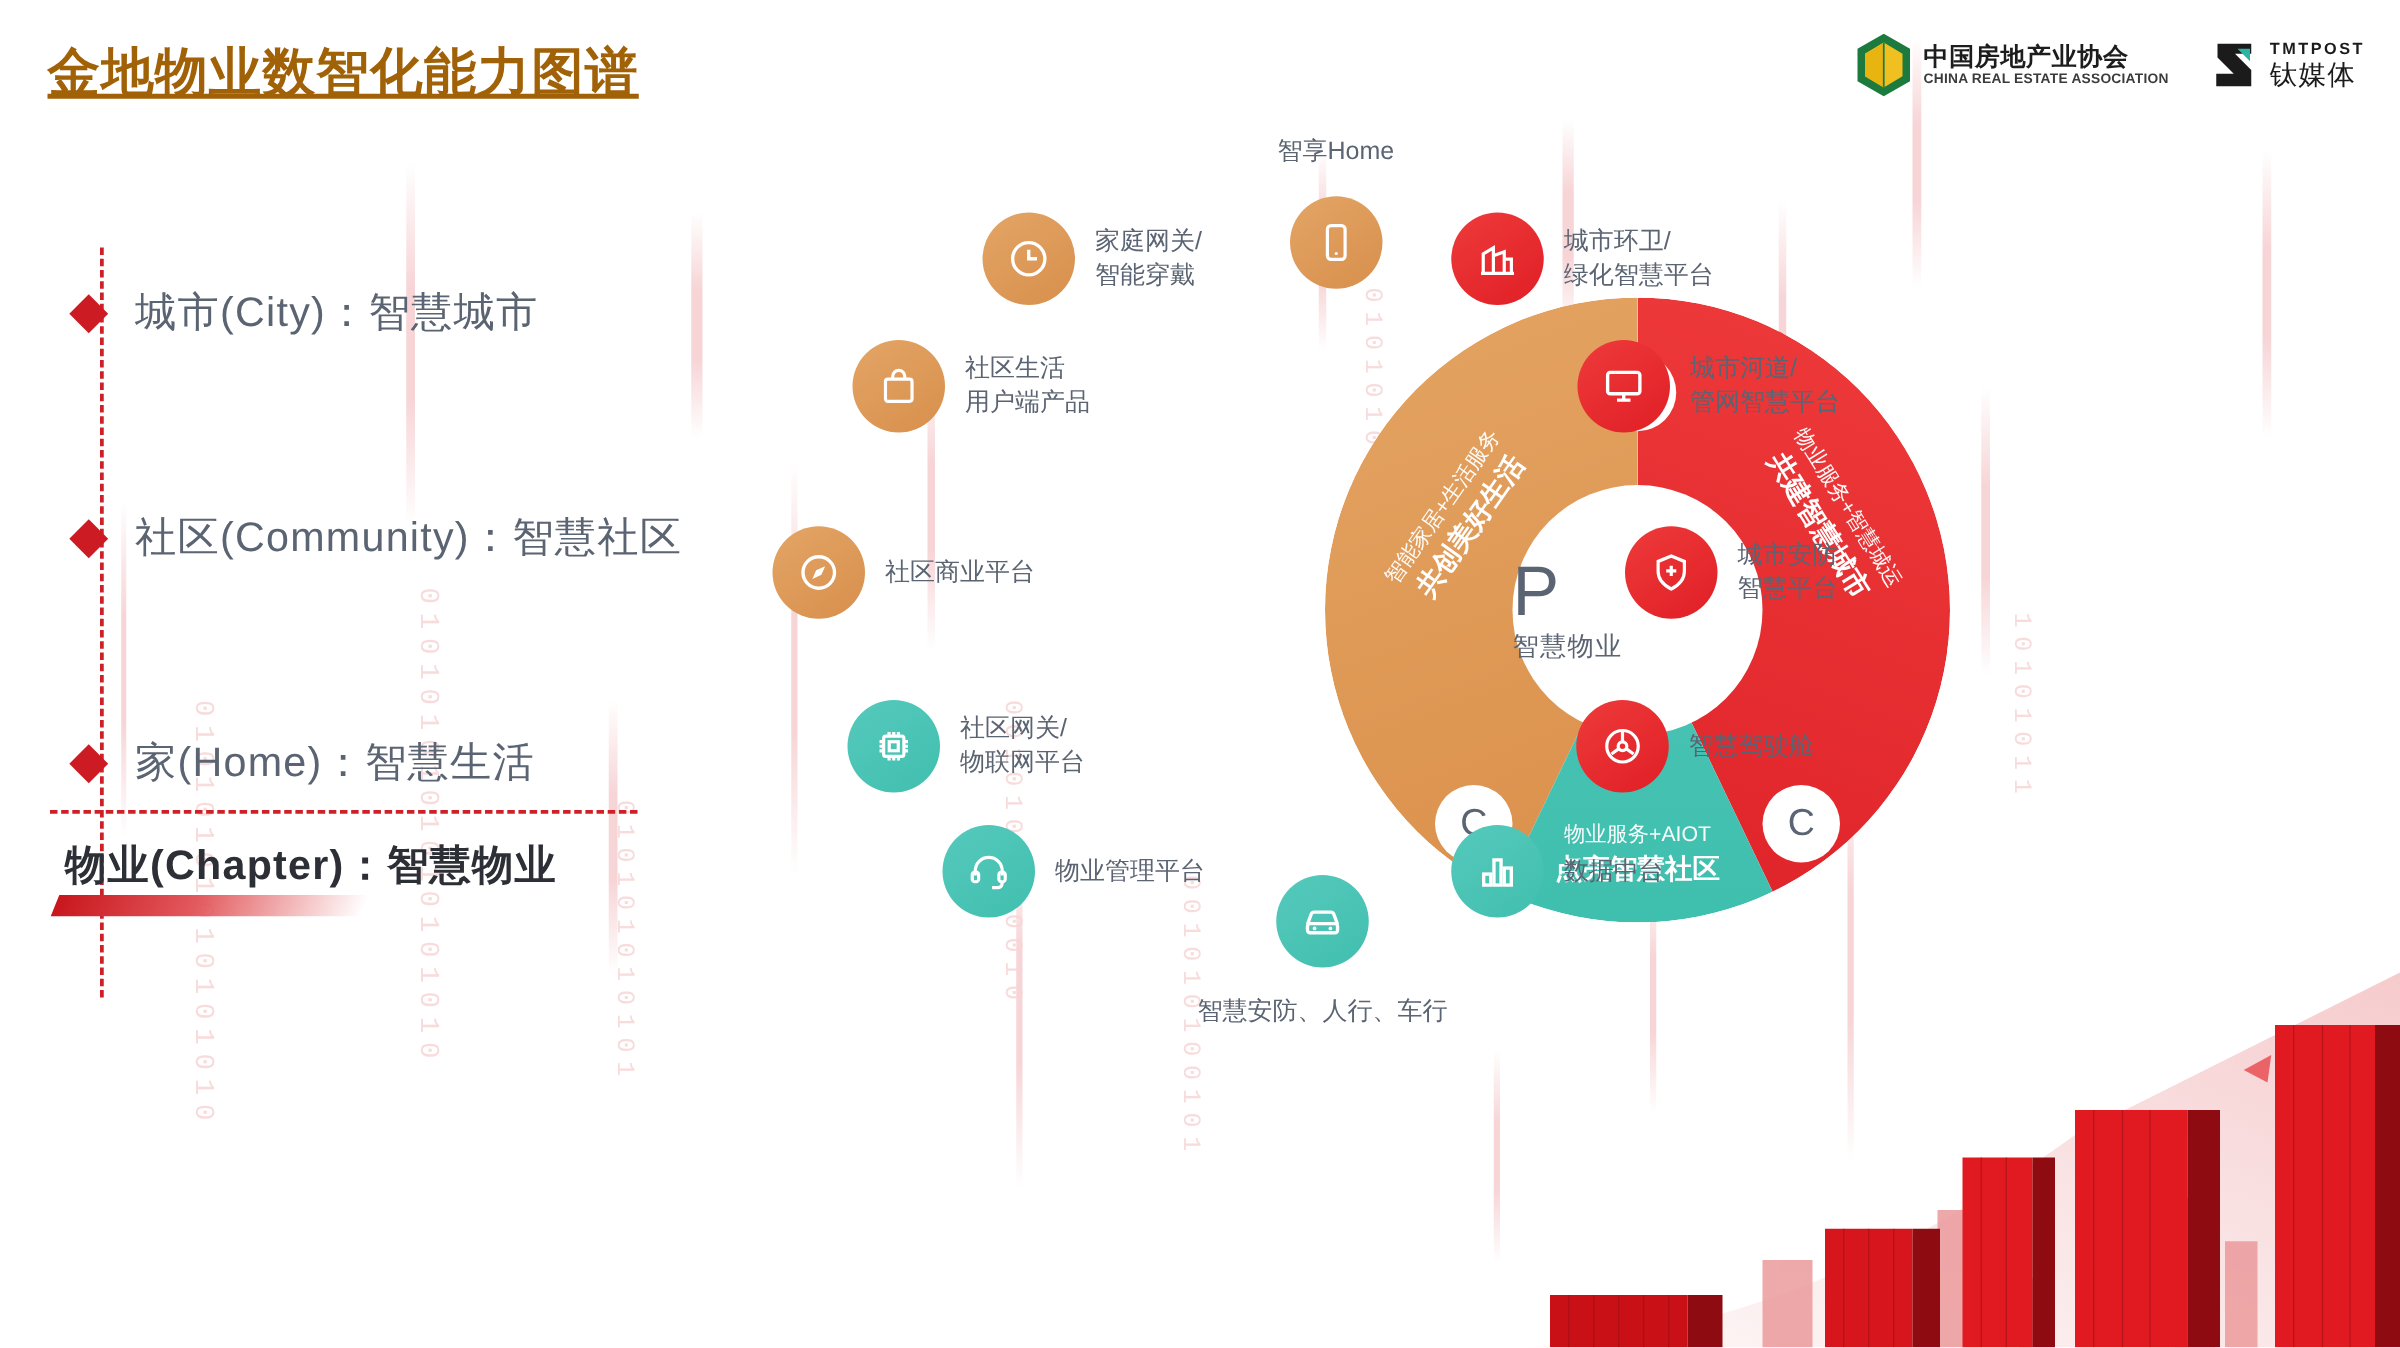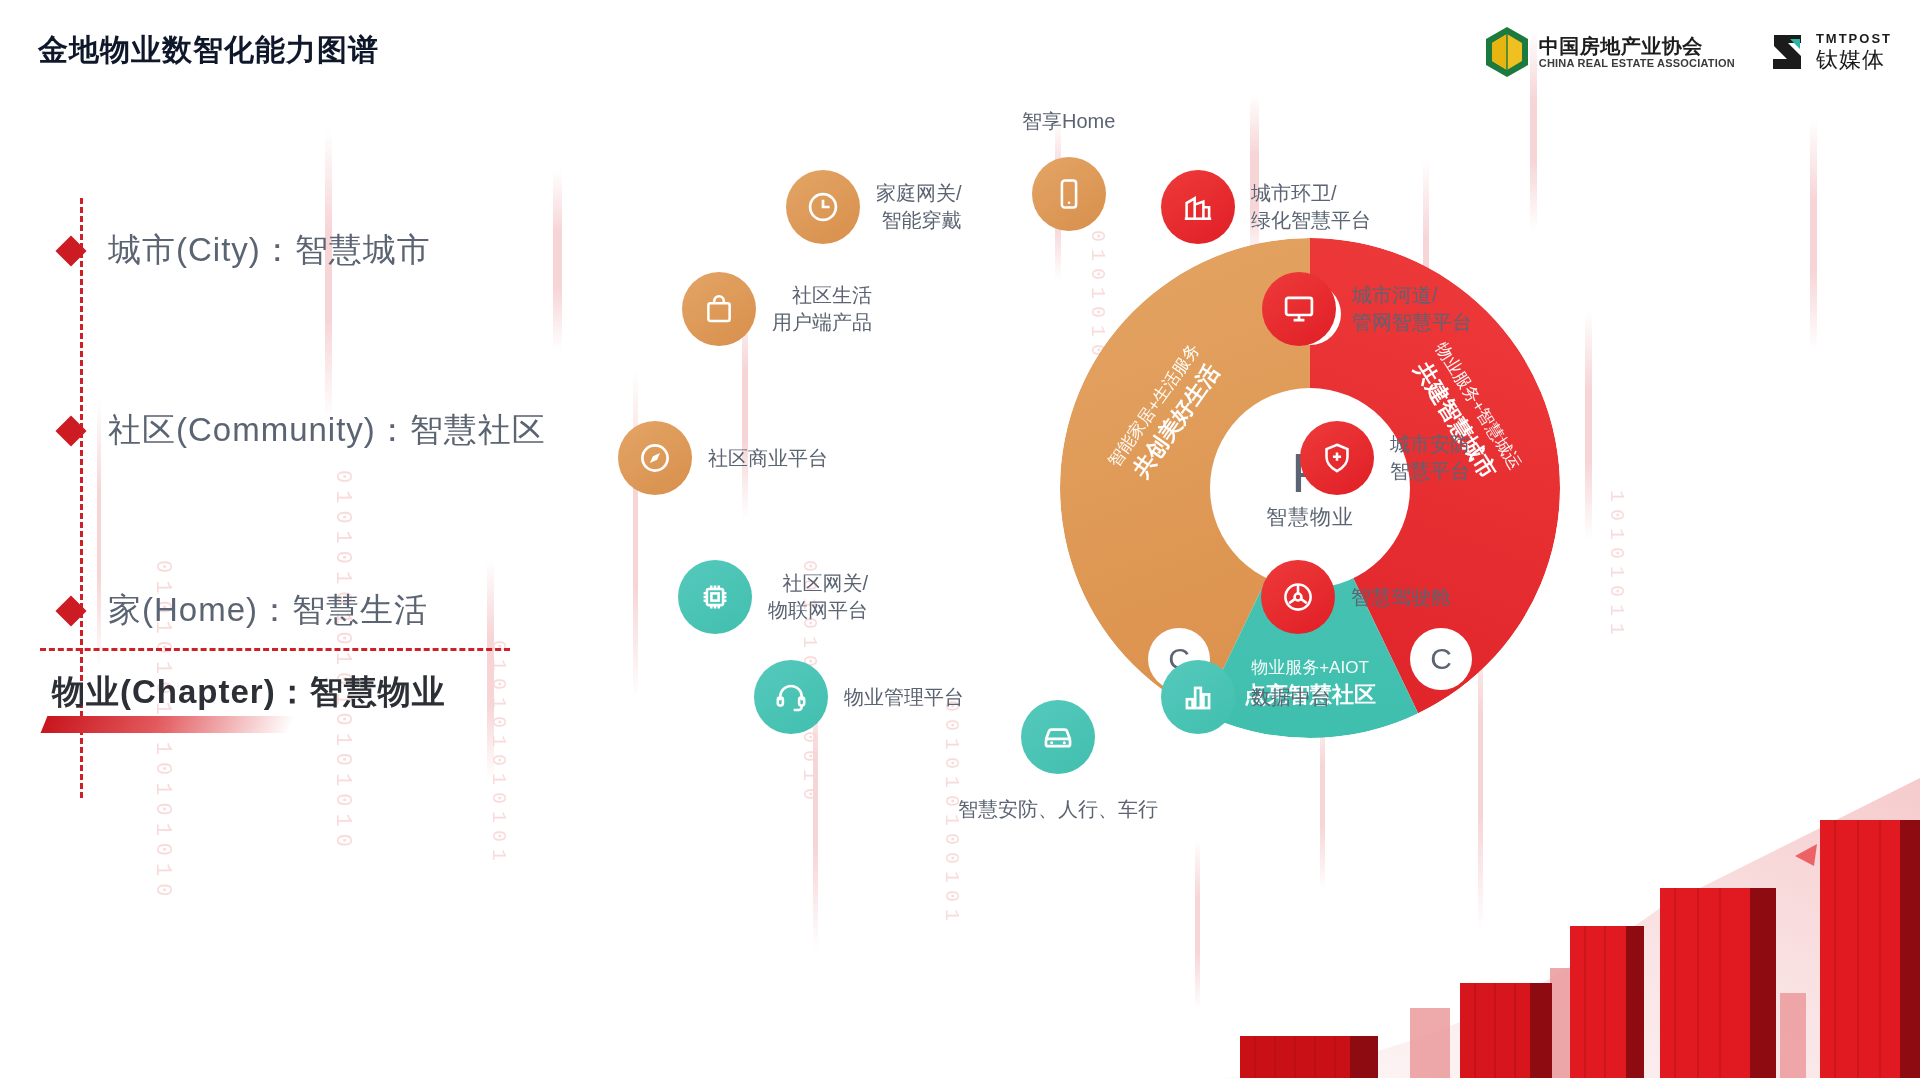--- a/index.html
+++ b/index.html
@@ -22,22 +22,23 @@
     color: #f6cfd0;
     opacity: .75;
     user-select: none;
     white-space: nowrap;
   }
   .vbar { position: absolute; background: linear-gradient(180deg, rgba(244,200,202,0), #f7d4d6 35%, #f7d4d6 65%, rgba(244,200,202,0)); }
 
   
   .page-title {
     position: absolute; left: 38px; top: 30px;
-    font-size: 30px; font-weight: bold; color: #0f172a;
+    font-size: 42px; font-weight: bold; color: #a16207;
     letter-spacing: 1px;
+    text-decoration: underline;
   }
   .logos { position: absolute; right: 28px; top: 26px; display: flex; align-items: center; gap: 26px; }
   .logo { display: flex; align-items: center; gap: 10px; }
   .logo-hex { width: 44px; height: 52px; position: relative; }
   .logo-hex svg { display: block; }
   .logo-txt { display: flex; flex-direction: column; line-height: 1.12; }
   .logo-cn { font-size: 20px; font-weight: bold; color: #1d1d1d; letter-spacing: .5px; }
   .logo-en { font-size: 11px; font-weight: bold; color: #3b3b3b; letter-spacing: .2px; }
   .tmt { display: flex; align-items: center; gap: 9px; }
   .tmt-mark { width: 46px; height: 46px; }
@@ -73,21 +74,21 @@
   
   .diagram { position: absolute; left: 1060px; top: 238px; width: 500px; height: 500px; }
   .donut { position: absolute; inset: 0; border-radius: 50%; overflow: hidden; }
   .seg { position: absolute; width: 100%; height: 100%; border-radius: 50%; }
   .seg-orange { background: linear-gradient(160deg, #e4a463, #d98c46); clip-path: polygon(50% 50%, 50% 0, 0 0, 0 100%, 26% 100%); }
   .seg-red    { background: linear-gradient(200deg, #ef3b3b, #dc1f26); clip-path: polygon(50% 50%, 50% 0, 100% 0, 100% 100%, 74% 100%); }
   .seg-teal   { background: linear-gradient(0deg, #3fbfae, #56c7bb); clip-path: polygon(50% 50%, 26% 100%, 74% 100%); }
   .hole {
     position: absolute; left: 50%; top: 50%; width: 200px; height: 200px;
     margin: -100px 0 0 -100px; background: #fff; border-radius: 50%;
-    display: flex; flex-direction: column; align-items: center; justify-content: center; gap: 2px;
+    display: flex; flex-direction: column; justify-content: center; gap: 2px;
   }
   .hole-letter { font-size: 56px; color: #5b6472; line-height: 1; }
   .hole-text { font-size: 21px; color: #5b6472; letter-spacing: 1px; }
 
   .seg-label { position: absolute; text-align: center; color: #fff; white-space: nowrap; line-height: 1.35; }
   .seg-label .small { font-size: 17px; opacity: .96; }
   .seg-label .big { font-size: 22px; font-weight: bold; }
   .lbl-orange { left: 34px; top: 150px; transform: rotate(-55deg); }
   .lbl-red { right: 22px; top: 150px; transform: rotate(58deg); }
   .lbl-teal { left: 50%; bottom: 28px; transform: translateX(-50%); }
@@ -107,21 +108,21 @@
   .bubble {
     width: 74px; height: 74px; border-radius: 50%;
     display: flex; align-items: center; justify-content: center; flex: 0 0 auto;
   }
   .bubble svg { display: block; }
   .b-orange { background: linear-gradient(145deg, #e3a566, #d88f4c); }
   .b-red    { background: linear-gradient(145deg, #ee3a3a, #e01f26); }
   .b-teal   { background: linear-gradient(145deg, #55c9bd, #41bfae); }
   .node-label { font-size: 20px; color: #5b6472; line-height: 1.35; white-space: nowrap; }
   .node-label.right { text-align: left; }
-  .node-label.left  { text-align: right; }
+  .node-label.left  { }
   .node-label.center{ text-align: center; }
   .node.stack { flex-direction: column; gap: 22px; }
 
   
   .skyline { position: absolute; right: 0; bottom: 0; width: 700px; height: 300px; }
 </style>
 </head>
 <body>
 
 <div class="bg-layer">

